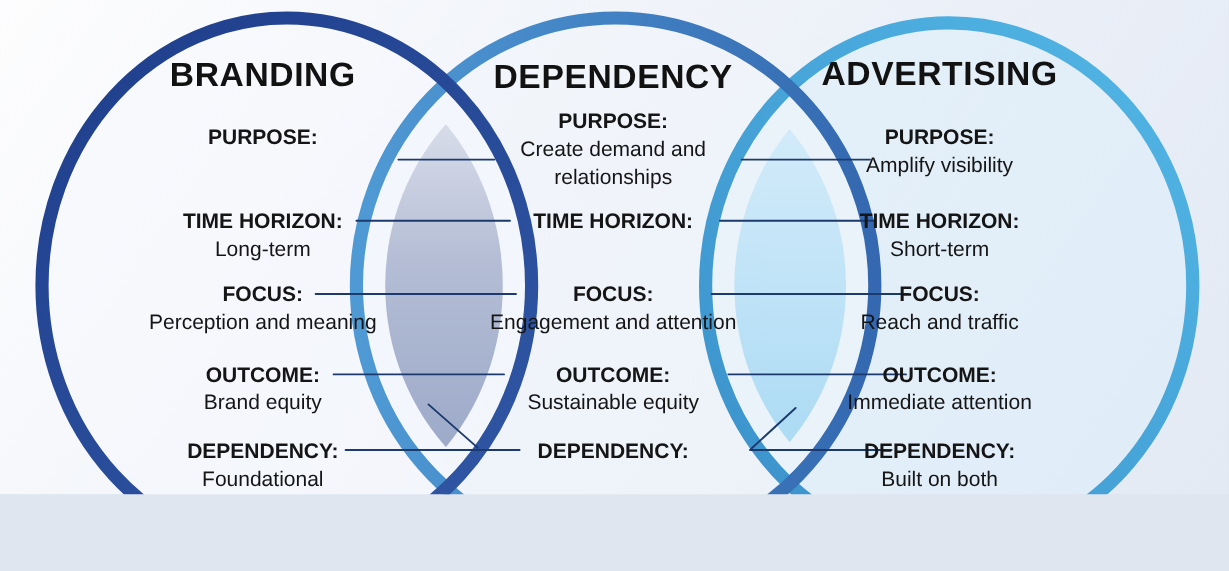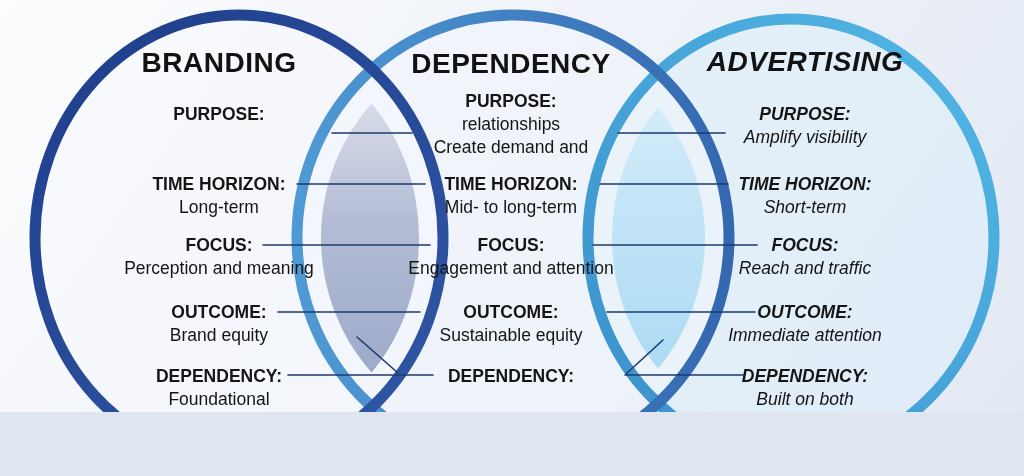--- a/index.html
+++ b/index.html
@@ -7,21 +7,21 @@
     position:relative;
     width:1024px;height:412px;
     overflow:hidden;
     background:linear-gradient(125deg,#fdfdfe 0%,#f2f5fa 35%,#e9eef7 70%,#e3eaf4 100%);
     font-family:"Liberation Sans",sans-serif;
   }
   #venn-svg{position:absolute;left:0;top:0;}
   .txt{position:absolute;text-align:center;color:#151515;}
   .col-l{left:69px;width:300px;}
   .col-m{left:361px;width:300px;}
-  .col-r{left:655px;width:300px;font-style:italic;}
+  .col-r{left:633px;width:300px;}
   .title{
     font-size:28px;font-weight:700;letter-spacing:0.5px;
     color:#121212;white-space:nowrap;line-height:34px;
   }
   .lbl{font-weight:700;font-size:17.5px;line-height:23px;white-space:nowrap;}
   .val{font-weight:400;font-size:17.5px;line-height:23px;white-space:nowrap;}
 </style>
 </head>
 <body>
 
@@ -106,26 +106,25 @@
     <div class="val">Brand equity</div>
   </div>
   <div class="txt col-l" style="top:365px">
     <div class="lbl">DEPENDENCY:</div>
     <div class="val">Foundational</div>
   </div>
 
   <div class="txt col-m title" style="top:47px">DEPENDENCY</div>
   <div class="txt col-m" style="top:90px">
     <div class="lbl">PURPOSE:</div>
+    <div class="val">Create demand and</div>
     <div class="val">relationships</div>
-    <div class="val">Create demand and</div>
   </div>
   <div class="txt col-m" style="top:173px">
     <div class="lbl">TIME HORIZON:</div>
-    <div class="val">Mid- to long-term</div>
   </div>
   <div class="txt col-m" style="top:234px">
     <div class="lbl">FOCUS:</div>
     <div class="val">Engagement and attention</div>
   </div>
   <div class="txt col-m" style="top:301px">
     <div class="lbl">OUTCOME:</div>
     <div class="val">Sustainable equity</div>
   </div>
   <div class="txt col-m" style="top:365px">

